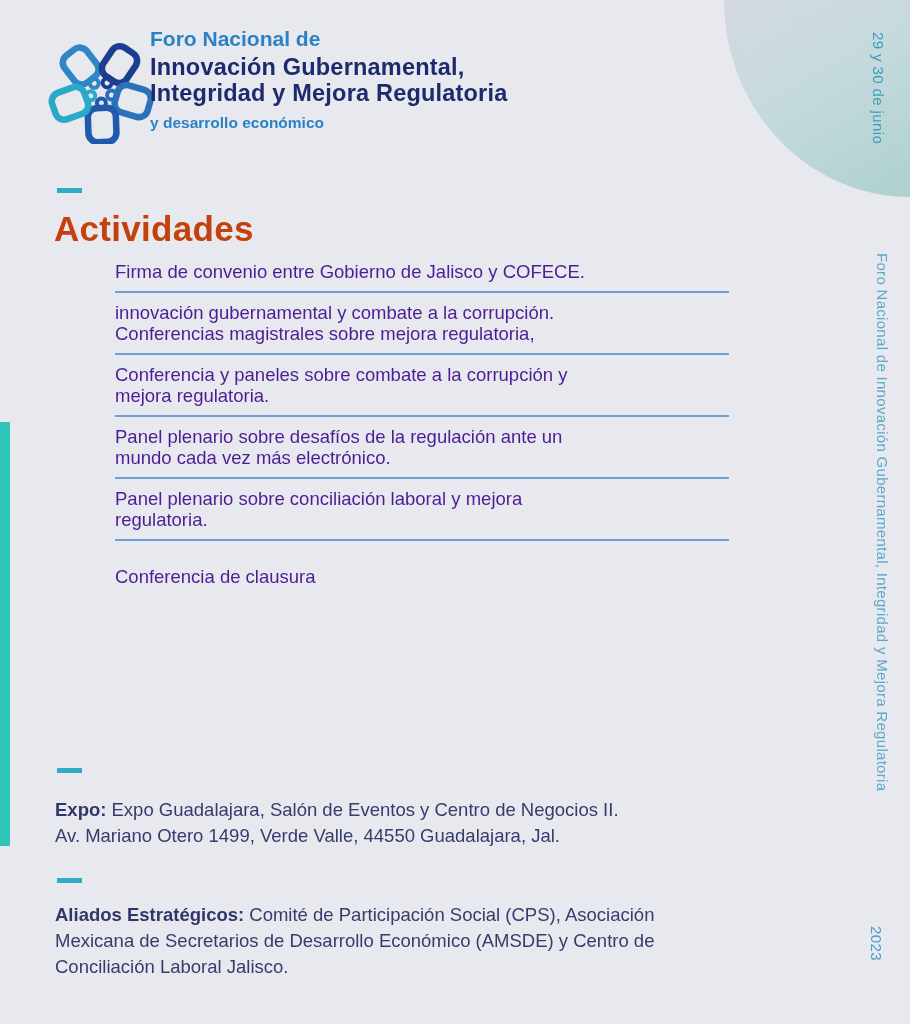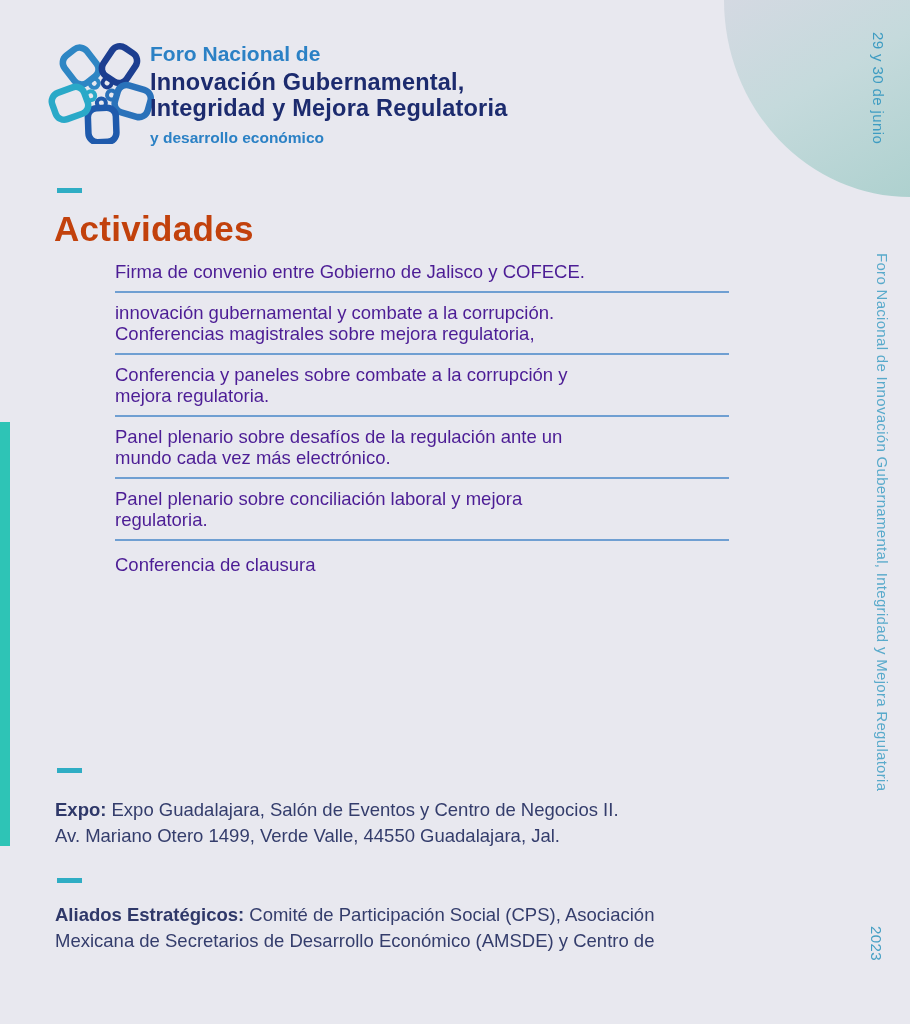--- a/index.html
+++ b/index.html
@@ -20,41 +20,41 @@
   .left-bar { position:absolute; left:0; top:422px; width:10px; height:424px; background:#2EC4B6; }
 
   
   .v-text { position:absolute; writing-mode:vertical-rl; white-space:nowrap; font-size:15px; }
   .v-date  { top:32px;  right:23px; color:#3E9CC2; letter-spacing:0.4px; }
   .v-event { top:253px; right:19px; color:#59AACB; letter-spacing:0.3px; }
   .v-year  { top:926px; right:25px; color:#47A0C4; letter-spacing:0.4px; }
 
   
   .logo { position:absolute; left:48px; top:34px; }
-  .header-text { position:absolute; left:150px; top:42px; }
+  .header-text { position:absolute; left:150px; top:27px; }
   .kicker { font-size:21px; font-weight:bold; color:#2B81C5; margin-bottom:3px; }
   .title-line { font-size:23.5px; font-weight:bold; color:#1C2B6E; line-height:26px; letter-spacing:0.2px; }
   .subtitle-line { font-size:15.5px; font-weight:bold; color:#2B81C5; line-height:19px; }
   .subtitle-block { margin-top:7px; }
 
   
   .dash { position:absolute; left:57px; width:25px; height:5px; background:#2FADC4; }
   .dash-activities { top:188px; }
   .dash-venue { top:768px; }
   .dash-allies { top:878px; }
 
   .page-title {
     position:absolute; left:54px; top:209px;
     font-size:35px; font-weight:bold; color:#c2410c; letter-spacing:0.3px;
   }
 
   
   .activities { position:absolute; left:115px; top:252px; width:614px; }
   .item { border-bottom:2px solid #6F9FD2; padding:9px 0 8px; }
-  .item-last { border-bottom:none; padding-top:13px; }
+  .item-last { border-bottom:none; padding-top:13px;margin-top:12px; }
   .line { font-size:18.5px; line-height:21.5px; color:#4c1d95; }
   .bullets { margin:10px 0 4px 30px; }
   .bullet { font-size:18.5px; line-height:21.5px; color:#3380C2; margin-bottom:8.5px; }
   .bullet::before { content:"\2022\00a0"; }
 
   
   .info-block { position:absolute; left:55px; width:705px; font-size:18.5px; line-height:26px; color:#343D6C; }
   .venue-block { top:797px; }
   .allies-block { top:902px; }
   .info-label { font-weight:bold; color:#2F3869; }
@@ -144,15 +144,16 @@
   <div class="dash dash-venue"></div>
   <div class="info-block venue-block">
     <div><span class="info-label">Expo:</span><span> Expo Guadalajara, Salón de Eventos y Centro de Negocios II.</span></div>
     <div>Av. Mariano Otero 1499, Verde Valle, 44550 Guadalajara, Jal.</div>
   </div>
 
   <div class="dash dash-allies"></div>
   <div class="info-block allies-block">
     <div><span class="info-label">Aliados Estratégicos:</span><span> Comité de Participación Social (CPS), Asociación</span></div>
     <div>Mexicana de Secretarios de Desarrollo Económico (AMSDE) y Centro de</div>
+    <div>Conciliación Laboral Jalisco.</div>
   </div>
 
 </div>
 
 </body></html>

